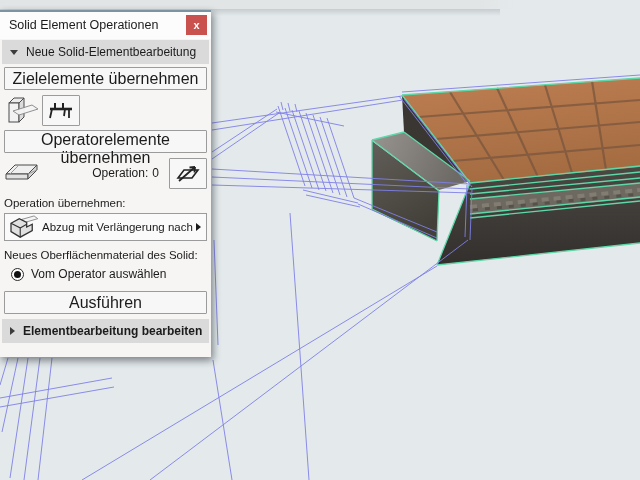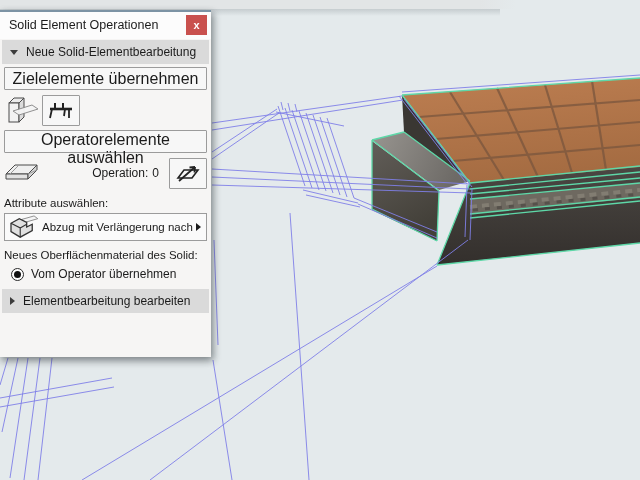--- a/index.html
+++ b/index.html
@@ -167,59 +167,60 @@
     </span>
     <button class="icon-btn">
       <svg width="26" height="22" viewBox="0 0 26 22">
         <path class="glyph" d="M2,10 L24,10" stroke-width="2.6"></path>
         <path class="glyph" d="M7,4 L7,10 M15,4 L15,10" stroke-width="2"></path>
         <path class="glyph" d="M4,10 L2,19 M21,10 L21,19 M17,10 L16,17" stroke-width="1.8"></path>
       </svg>
     </button>
   </div>
 
-  <button class="wide-btn">Operatorelemente auswählen</button>
+  <button class="wide-btn">Operatorelemente übernehmen</button>
 
   <div class="row">
     <span class="row-icon">
       <svg width="36" height="24" viewBox="0 0 36 24">
         <polygon points="2,13 11,4 33,4 24,13" fill="#efefef" stroke="#4a4a4a"></polygon>
         <polygon points="2,13 24,13 24,18 2,18" fill="#e2e2e2" stroke="#4a4a4a"></polygon>
         <polygon points="24,13 33,4 33,9 24,18" fill="#d5d5d5" stroke="#4a4a4a"></polygon>
         <path d="M6,13 L15,4 M24,13 L33,9" stroke="#9a9a9a" fill="none"></path>
       </svg>
     </span>
     <span class="count"><span>Operation:</span><span class="val">0</span></span>
     <button class="icon-btn">
       <svg width="26" height="22" viewBox="0 0 26 22">
         <polygon points="3,16 9,8 23,8 17,16" fill="none" stroke="#222" stroke-width="1.6"></polygon>
         <path class="glyph" d="M4,19 L20,5" stroke-width="1.8"></path>
         <path class="glyph" d="M20,5 L14.5,5.5 M20,5 L19.5,10.5" stroke-width="1.8"></path>
       </svg>
     </button>
   </div>
 
-  <div class="lbl">Attribute auswählen:</div>
+  <div class="lbl">Operation übernehmen:</div>
 
   <div class="dropdown">
     <svg width="32" height="24" viewBox="0 0 32 26">
       <polygon points="14,5 28,1 32,4 18,8" fill="#f5f5f5" stroke="#8a8a8a"></polygon>
       <path d="M3,9 L12,4 L20,8 L20,13 L26,10 L26,17 L13,24 L3,18 Z" fill="#e0e0e0" stroke="#333" stroke-width="1.4"></path>
       <path d="M3,9 L13,14 L13,24 M13,14 L20,10" fill="none" stroke="#333" stroke-width="1.2"></path>
     </svg>
     <span class="dd-text">Abzug mit Verlängerung nach ...</span>
     <span class="tri-right-sm"></span>
   </div>
 
   <div class="lbl">Neues Oberflächenmaterial des Solid:</div>
 
   <div class="radio-row">
     <span class="rb checked"></span>
-    <span>Vom Operator übernehmen</span>
-  </div>
-
-
-  <div class="sec-hdr" style="margin-top:5px;">
+    <span>Vom Operator auswählen</span>
+  </div>
+
+  <button class="wide-btn exec">Ausführen</button>
+
+  <div class="sec-hdr" style="margin-top:5px;font-weight:bold;">
     <span class="tri-right"></span>
     <span>Elementbearbeitung bearbeiten</span>
   </div>
 
 </div>
 
 </body></html>

